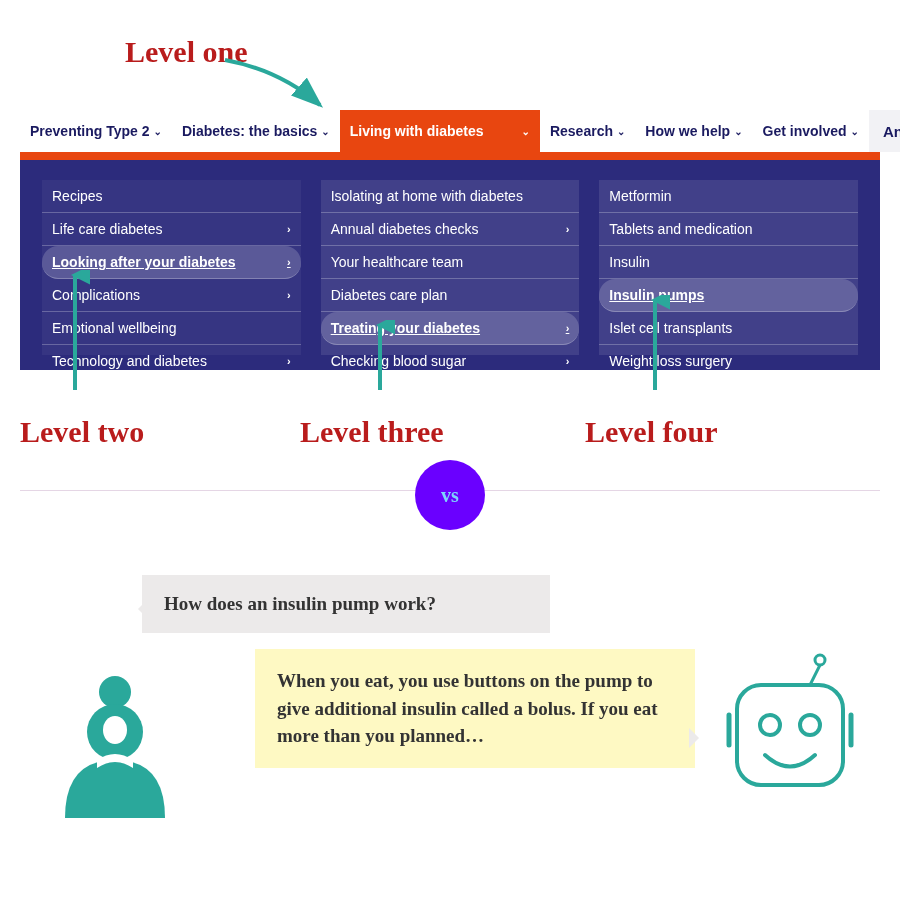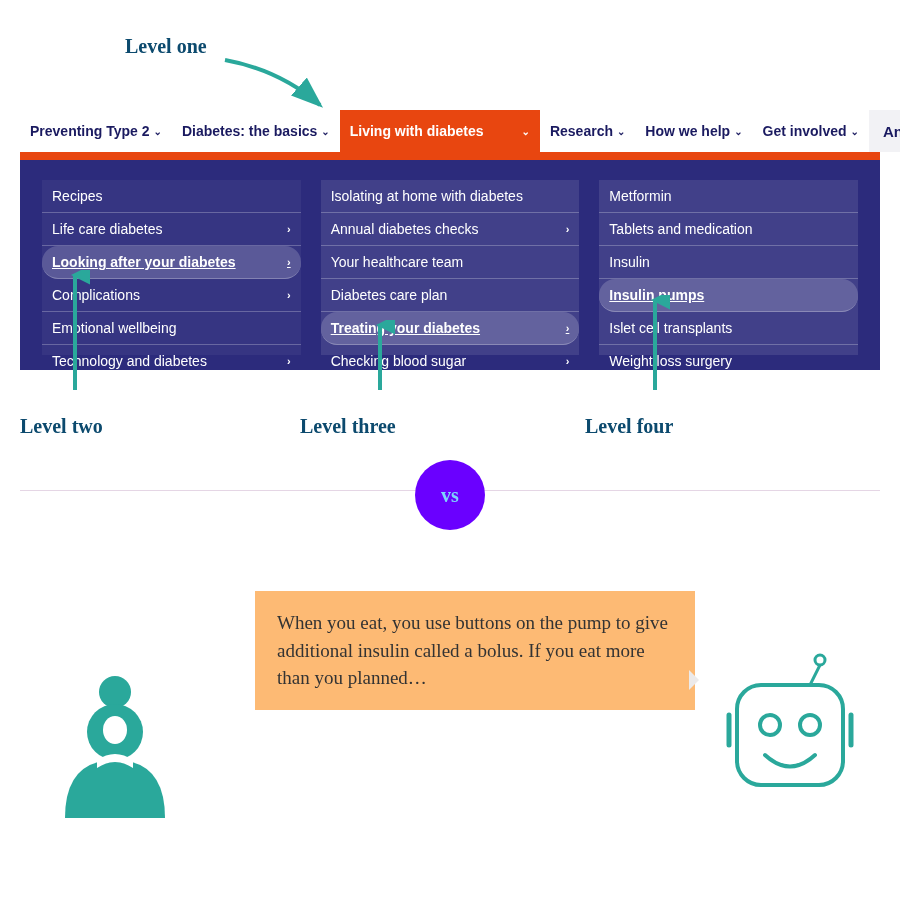--- a/index.html
+++ b/index.html
@@ -1,38 +1,38 @@
 <!DOCTYPE html>
 <html><head>
 <meta charset="utf-8">
 <style>
   * { box-sizing: border-box; margin: 0; padding: 0; }
   body { width: 900px; height: 900px; font-family: Arial, Helvetica, sans-serif; background: #fff; position: relative; }
-  .annotation { position: absolute; color: #0c4a6e; font-weight: 700; font-size: 20px; font-family: Georgia, 'Times New Roman', serif; text-align: right; }
+  .annotation { position: absolute; color: #b91c1c; font-weight: 700; font-size: 30px; font-family: Georgia, 'Times New Roman', serif; text-align: right; }
   .arrow { position: absolute; }
   .nav-wrapper { position: absolute; top: 110px; left: 20px; width: 860px; }
   .top-nav { display: flex; align-items: stretch; height: 42px; background: #fff; }
   .nav-item { display: flex; align-items: center; padding: 0 10px; font-size: 14px; font-weight: 700; color: #1a1a60; cursor: pointer; white-space: nowrap; }
   .nav-item.active { background: #e84610; color: #fff; gap: 34px; }
   .chev { margin-left: 4px; font-size: 10px; color: #1a1a60; }
   .nav-item.active .chev { color: #fff; }
   .search-box { margin-left: auto; background: #f2f2f5; display: flex; align-items: center; padding: 0 14px; color: #1a1a60; font-weight: 700; font-size: 15px; }
   .orange-bar { height: 8px; background: #e84610; }
   .dropdown { background: #2c2b7c; display: flex; gap: 20px; padding: 20px 22px 15px 22px; height: 210px; overflow: hidden; }
   .col { flex: 1; background: rgba(255,255,255,0.05); }
   .col2, .col3 { background: rgba(255,255,255,0.1); }
   .mitem { color: #fff; font-size: 14px; padding: 8px 10px; border-bottom: 1px solid rgba(255,255,255,0.25); display: flex; justify-content: space-between; align-items: center; cursor: pointer; }
   .mitem.selected { background: rgba(255,255,255,0.18); font-weight: 700; text-decoration: underline; border-radius: 16px; }
   .mitem .ar { font-size: 11px; font-weight: 700; }
   .vs-divider { position: absolute; top: 490px; left: 20px; width: 860px; border-top: 1px solid #e5d6e5; }
   .vs-badge { position: absolute; top: 460px; left: 415px; width: 70px; height: 70px; border-radius: 50%; background: #6a00ff; color: #7dd3fc; display: flex; align-items: center; justify-content: center; font-weight: 700; font-size: 20px; font-family: Georgia, serif; }
   .chat-area { position: absolute; top: 575px; left: 55px; width: 790px; }
   .user-bubble { position: relative; margin-left: 87px; width: 408px; background: #eceaea; padding: 18px 22px; font-family: Georgia, serif; font-weight: 700; font-size: 19px; color: #333; }
   .user-bubble::after { content: ""; position: absolute; left: -14px; bottom: 14px; border: 10px solid transparent; border-right-color: #eceaea; }
-  .bot-bubble { position: relative; margin-left: 200px; margin-top: 16px; width: 440px; background: #fdba74; padding: 18px 22px; font-family: Georgia, serif; font-weight: 400; font-size: 19px; color: #333; line-height: 1.45; }
+  .bot-bubble { position: relative; margin-left: 200px; margin-top: 16px; width: 440px; background: #fef9c3; padding: 18px 22px; font-family: Georgia, serif; font-weight: 700; font-size: 19px; color: #333; line-height: 1.45; }
   .bot-bubble::after { content: ""; position: absolute; right: -14px; bottom: 20px; border: 10px solid transparent; border-left-color: #eceaea; }
   .user-icon { position: absolute; top: 670px; left: 55px; }
   .bot-icon { position: absolute; top: 650px; left: 725px; }
 </style>
 </head>
 <body>
 
 <div class="annotation" style="top:35px; left:125px;">Level one</div>
 <svg class="arrow" style="top:50px; left:220px;" width="130" height="70">
   <defs>
@@ -163,20 +163,21 @@
 
 <svg class="arrow" style="top:295px; left:640px;" width="30" height="100">
   <line x1="15" y1="95" x2="15" y2="5" stroke="#2aa89b" stroke-width="4" marker-end="url(#ah2)"></line>
 </svg>
 <div class="annotation" style="top:415px; left:585px;">Level four</div>
 
 <div class="vs-divider"></div>
 <div class="vs-badge">vs</div>
 
 <div class="chat-area">
+  <div class="user-bubble">How does an insulin pump work?</div>
   <div class="bot-bubble">When you eat, you use buttons on the pump to give additional insulin called a bolus. If you eat more than you planned…</div>
 </div>
 
 <svg class="user-icon" width="120" height="150" viewBox="0 0 120 150">
   <circle cx="60" cy="22" r="16" fill="#2aa89b"></circle>
   <circle cx="60" cy="62" r="28" fill="#2aa89b"></circle>
   <ellipse cx="60" cy="60" rx="12" ry="14" fill="#fff"></ellipse>
   <path d="M10,148 Q10,90 60,90 Q110,90 110,148 Z" fill="#2aa89b"></path>
   <path d="M42,90 Q60,78 78,90 L78,98 Q60,86 42,98 Z" fill="#fff"></path>
 </svg>

